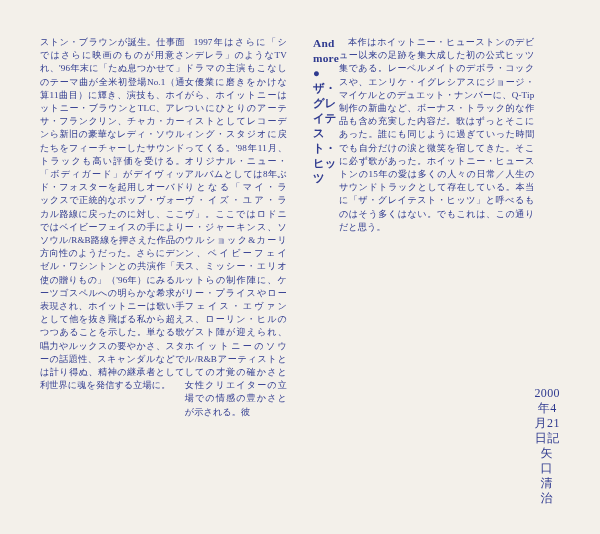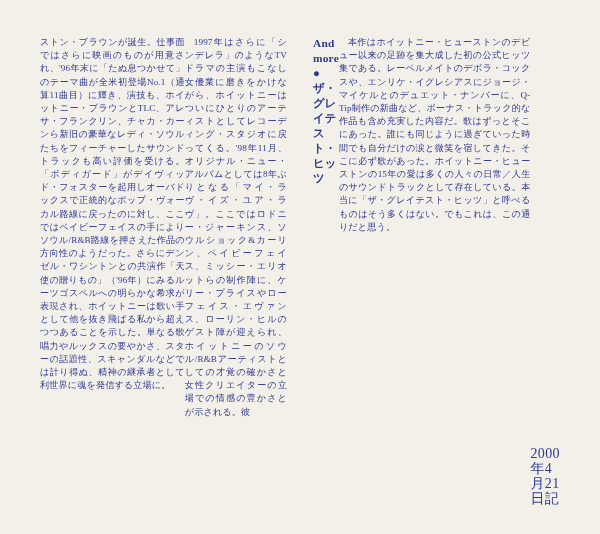--- a/index.html
+++ b/index.html
@@ -52,22 +52,22 @@
     letter-spacing: 0.2px;
   }
   h2.section-head .num {
     letter-spacing: 0px;
   }
   .indent {
     text-indent: 9px;
   }
   .sign {
     margin-top: auto;
-    text-align: left;
-    font-size: 14px;
+    text-align: center;
+    font-size: 12px;
     line-height: 15px;
     letter-spacing: 0.4px;
     color: #2f3a8f;
   }
   .sign .date { display: block; }
   .sign .name { display: block; letter-spacing: 1.2px; }
 </style>
 </head>
 <body>
 
@@ -83,17 +83,18 @@
 
     <div class="col">
       <div class="gap-l"></div>
       <h2 class="section-head">
         <span>And more</span> <span class="num">●</span><span>ザ・グレイテスト・ヒッツ</span>
       </h2>
       <div class="gap-m"></div>
       <p class="body-text indent">本作はホイットニー・ヒューストンのデビュー以来の足跡を集大成した初の公式ヒッツ集である。レーベルメイトのデボラ・コックスや、エンリケ・イグレシアスにジョージ・マイケルとのデュエット・ナンバーに、Q-Tip制作の新曲など、ボーナス・トラック的な作品も含め充実した内容だ。歌はずっとそこにあった。誰にも同じように過ぎていった時間でも自分だけの涙と微笑を宿してきた。そこに必ず歌があった。ホイットニー・ヒューストンの15年の愛は多くの人々の日常／人生のサウンドトラックとして存在している。本当に「ザ・グレイテスト・ヒッツ」と呼べるものはそう多くはない。でもこれは、この通りだと思う。</p>
       <div class="sign">
         <span class="date">2000年4月21日記</span>
+        <span class="name">矢口清治</span>
       </div>
     </div>
 
   </div>
 </div>
 
 </body></html>

